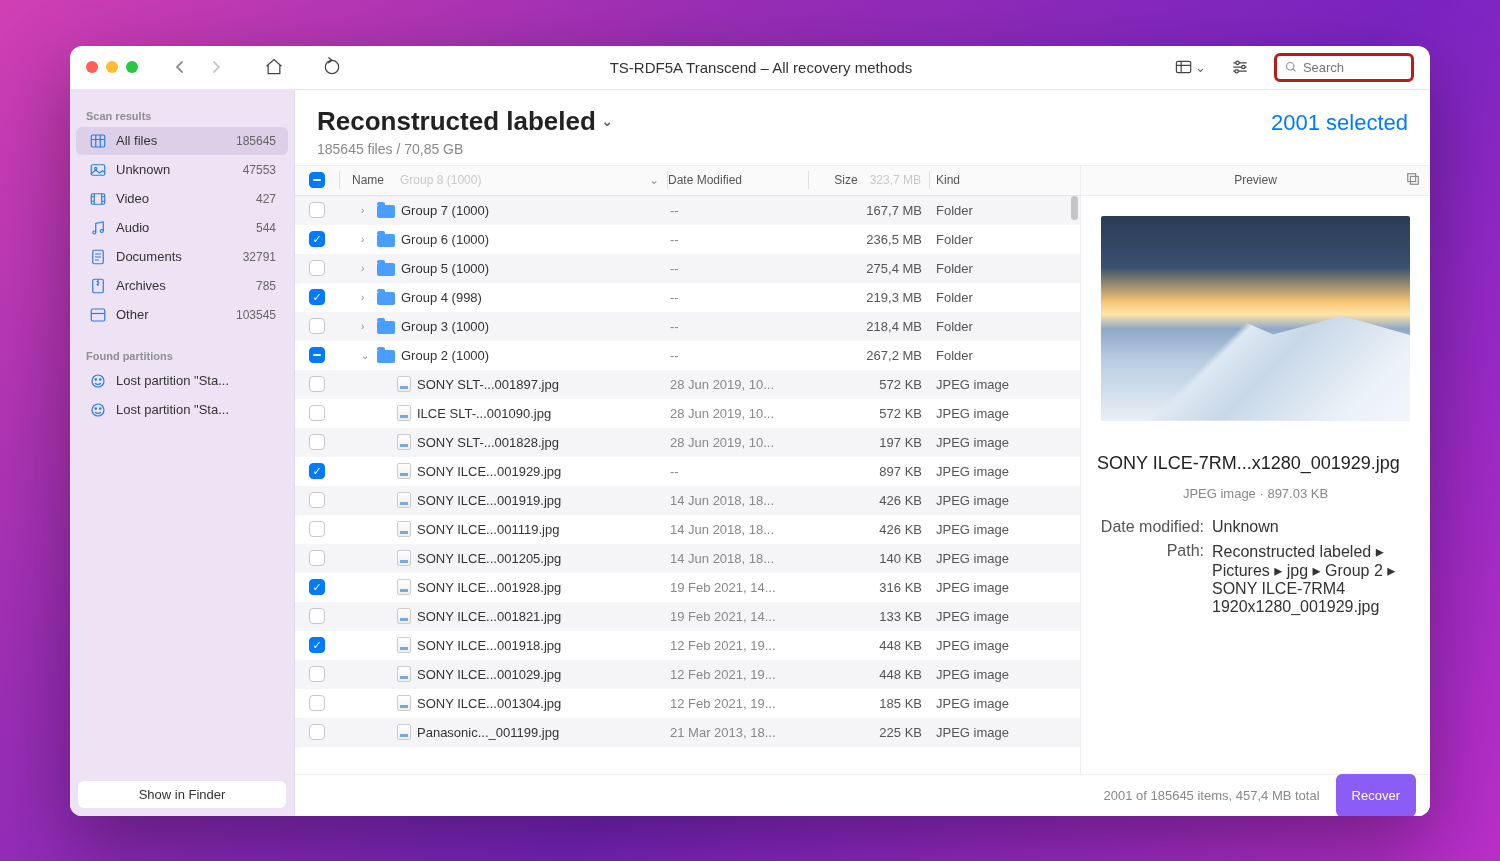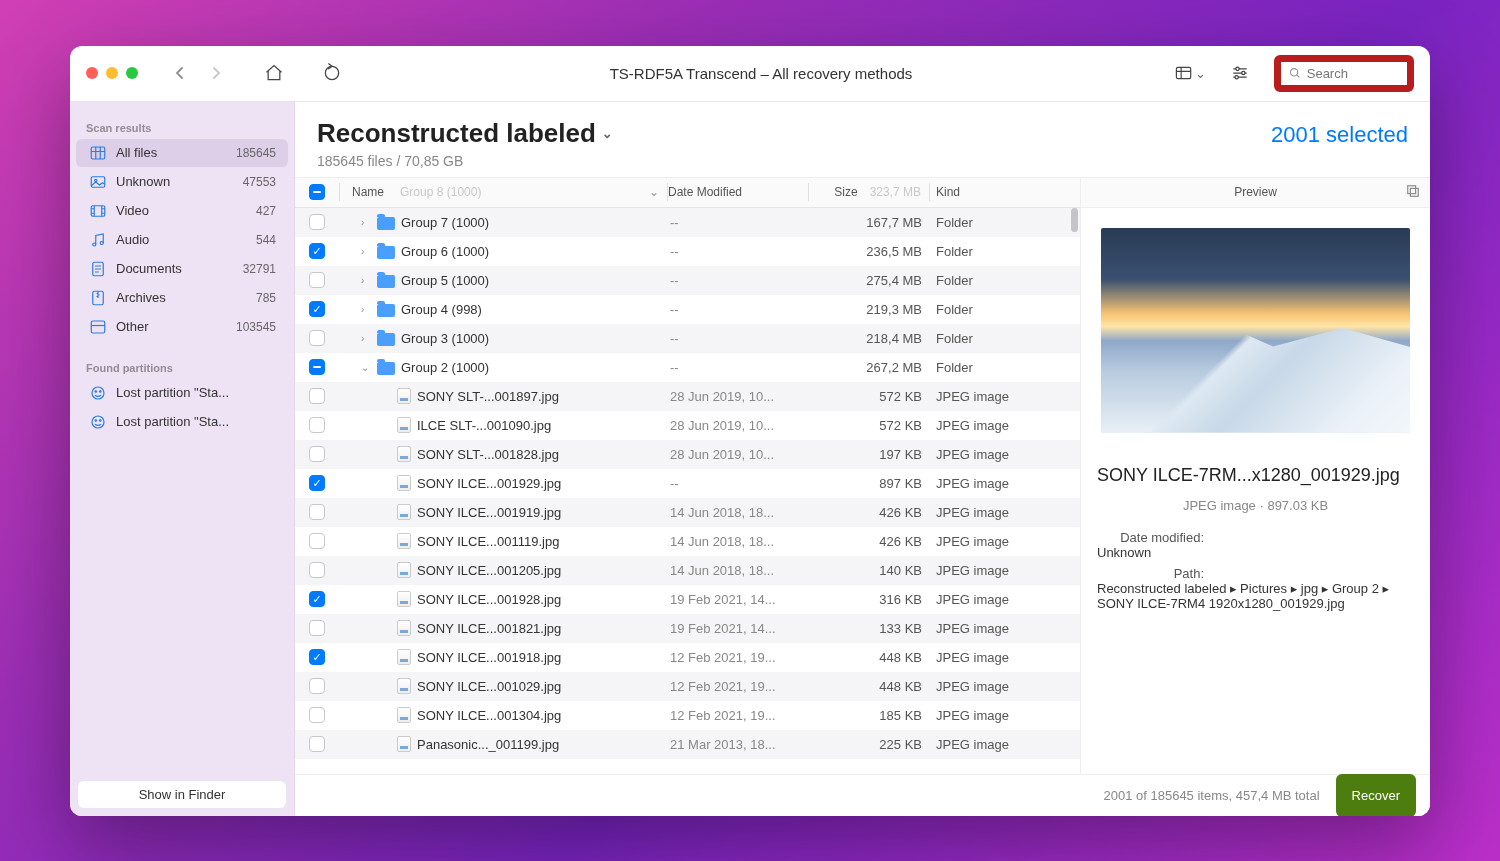--- a/index.html
+++ b/index.html
@@ -1,30 +1,30 @@
 <!DOCTYPE html>
 <html><head>
 <meta charset="utf-8">
 <style>
 * { margin: 0; padding: 0; box-sizing: border-box; font-family: -apple-system, BlinkMacSystemFont, "Segoe UI", Helvetica, Arial, sans-serif; }
 body { width: 1500px; height: 861px; background: linear-gradient(135deg, #d13fb4 0%, #9b2eb5 30%, #7a24c2 60%, #bb2fc9 100%); display: flex; align-items: center; justify-content: center; overflow: hidden; }
 .window { width: 1360px; height: 770px; background: #fff; border-radius: 12px; box-shadow: 0 30px 80px rgba(0,0,0,0.35); display: flex; flex-direction: column; overflow: hidden; }
-.titlebar { height: 56px; display: flex; align-items: center; padding: 18px 16px; gap: 8px; border-bottom: 1px solid #e8e5ed; }
+.titlebar { height: 44px; display: flex; align-items: center; padding: 18px 16px; gap: 8px; border-bottom: 1px solid #e8e5ed; }
 .traffic { display: flex; gap: 8px; margin-right: 20px; }
 .traffic span { width: 12px; height: 12px; border-radius: 50%; }
 .tl-close { background: #ff5f57; }
 .tl-min { background: #febc2e; }
 .tl-max { background: #28c840; }
 .nav-btn { width: 28px; height: 28px; display: flex; align-items: center; justify-content: center; color: #8e8e93; border: none; background: none; cursor: pointer; }
 .nav-btn svg { width: 16px; height: 16px; }
 .tbar-icon { width: 32px; height: 32px; display: flex; align-items: center; justify-content: center; color: #444; border: none; background: none; cursor: pointer; }
 .tbar-icon svg { width: 20px; height: 20px; stroke: #444; fill: none; stroke-width: 1.5; }
 .title { flex: 1; text-align: center; font-size: 15px; color: #333; font-weight: 500; }
 .tbar-right { display: flex; align-items: center; gap: 18px; }
-.search-box { display: flex; align-items: center; gap: 6px; border: 7px solid #b91c1c; border-radius: 6px; padding: 4px 8px; width: 140px; color: #8e8e93; }
+.search-box { display: flex; align-items: center; gap: 6px; border: 3px solid #b91c1c; border-radius: 6px; padding: 4px 8px; width: 140px; color: #8e8e93; }
 .search-box input { border: none; outline: none; width: 100%; font-size: 13px; color: #333; }
 .search-box svg { width: 14px; height: 14px; }
 
 .body { flex: 1; display: flex; overflow: hidden; }
 
 .sidebar { width: 225px; background: #eee3f4; border-right: 1px solid #e3d7eb; display: flex; flex-direction: column; padding-top: 12px; }
 .sb-section { font-size: 11px; font-weight: 600; color: #8e8e93; padding: 8px 16px 4px; text-transform: none; }
 .sb-item { display: flex; align-items: center; padding: 5px 12px; margin: 1px 6px; border-radius: 6px; cursor: pointer; font-size: 13px; color: #333; }
 .sb-item.active { background: #dccfe7; }
 .sb-item .sb-ico { width: 20px; height: 18px; margin-right: 8px; display: flex; align-items: center; justify-content: center; color: #1a73e8; }
@@ -74,26 +74,26 @@
 .scroll-thumb { position: absolute; right: 2px; top: 30px; width: 7px; height: 24px; background: #c5c5c9; border-radius: 4px; }
 
 .preview { width: 350px; border-left: 1px solid #eee; display: flex; flex-direction: column; }
 .pv-head { height: 30px; display: flex; align-items: center; justify-content: center; position: relative; border-bottom: 1px solid #eee; font-size: 12px; color: #555; background: #fafafa; }
 .pv-head-icon { position: absolute; right: 10px; color: #888; }
 .pv-imgwrap { padding: 20px; display: flex; justify-content: center; }
 .pv-img { width: 310px; height: 205px; border-radius: 2px; background: linear-gradient(180deg, #2a3b55 0%, #3a5070 25%, #f8c574 42%, #ffe4a8 48%, #8fa8c8 55%, #b8cce0 70%, #e8eff6 100%); position: relative; overflow: hidden; }
 .pv-img::after { content: ""; position: absolute; bottom: 0; left: -20px; right: -20px; height: 60%; background: linear-gradient(135deg, transparent 0%, transparent 40%, #dde8f2 42%, #c8d8e8 55%, #eaf1f8 80%, #f5f8fb 100%); clip-path: polygon(0 100%, 100% 100%, 100% 35%, 75% 15%, 55% 30%, 35% 5%, 20% 25%, 0 50%); }
 .pv-title { font-size: 18px; font-weight: 500; padding: 12px 16px 6px; color: #222; word-break: break-all; }
 .pv-meta { text-align: center; font-size: 13px; color: #888; padding: 6px 16px 14px; }
-.pv-kv { display: flex; padding: 3px 16px; font-size: 13px; flex-direction: column; }
+.pv-kv { display: flex; padding: 3px 16px; font-size: 16px; }
 .pv-k { width: 115px; text-align: right; color: #555; padding-right: 8px; }
 .pv-v { flex: 1; color: #333; word-break: break-word; }
 
 .footer { height: 42px; border-top: 1px solid #eee; display: flex; align-items: center; justify-content: flex-end; padding: 0 14px; gap: 16px; font-size: 13px; color: #888; }
-.recover-btn { background: #4d7c0f; color: #fff; border: none; padding: 14px 16px; border-radius: 6px; font-size: 13px; font-weight: 500; cursor: pointer; }
+.recover-btn { background: #8b5cf6; color: #fff; border: none; padding: 14px 16px; border-radius: 6px; font-size: 13px; font-weight: 500; cursor: pointer; }
 
 .chev-down { font-size: 13px; color: #666; }
 </style>
 </head>
 <body>
 
 <div class="window">
   <div class="titlebar">
     <div class="traffic">
       <span class="tl-close"></span>

